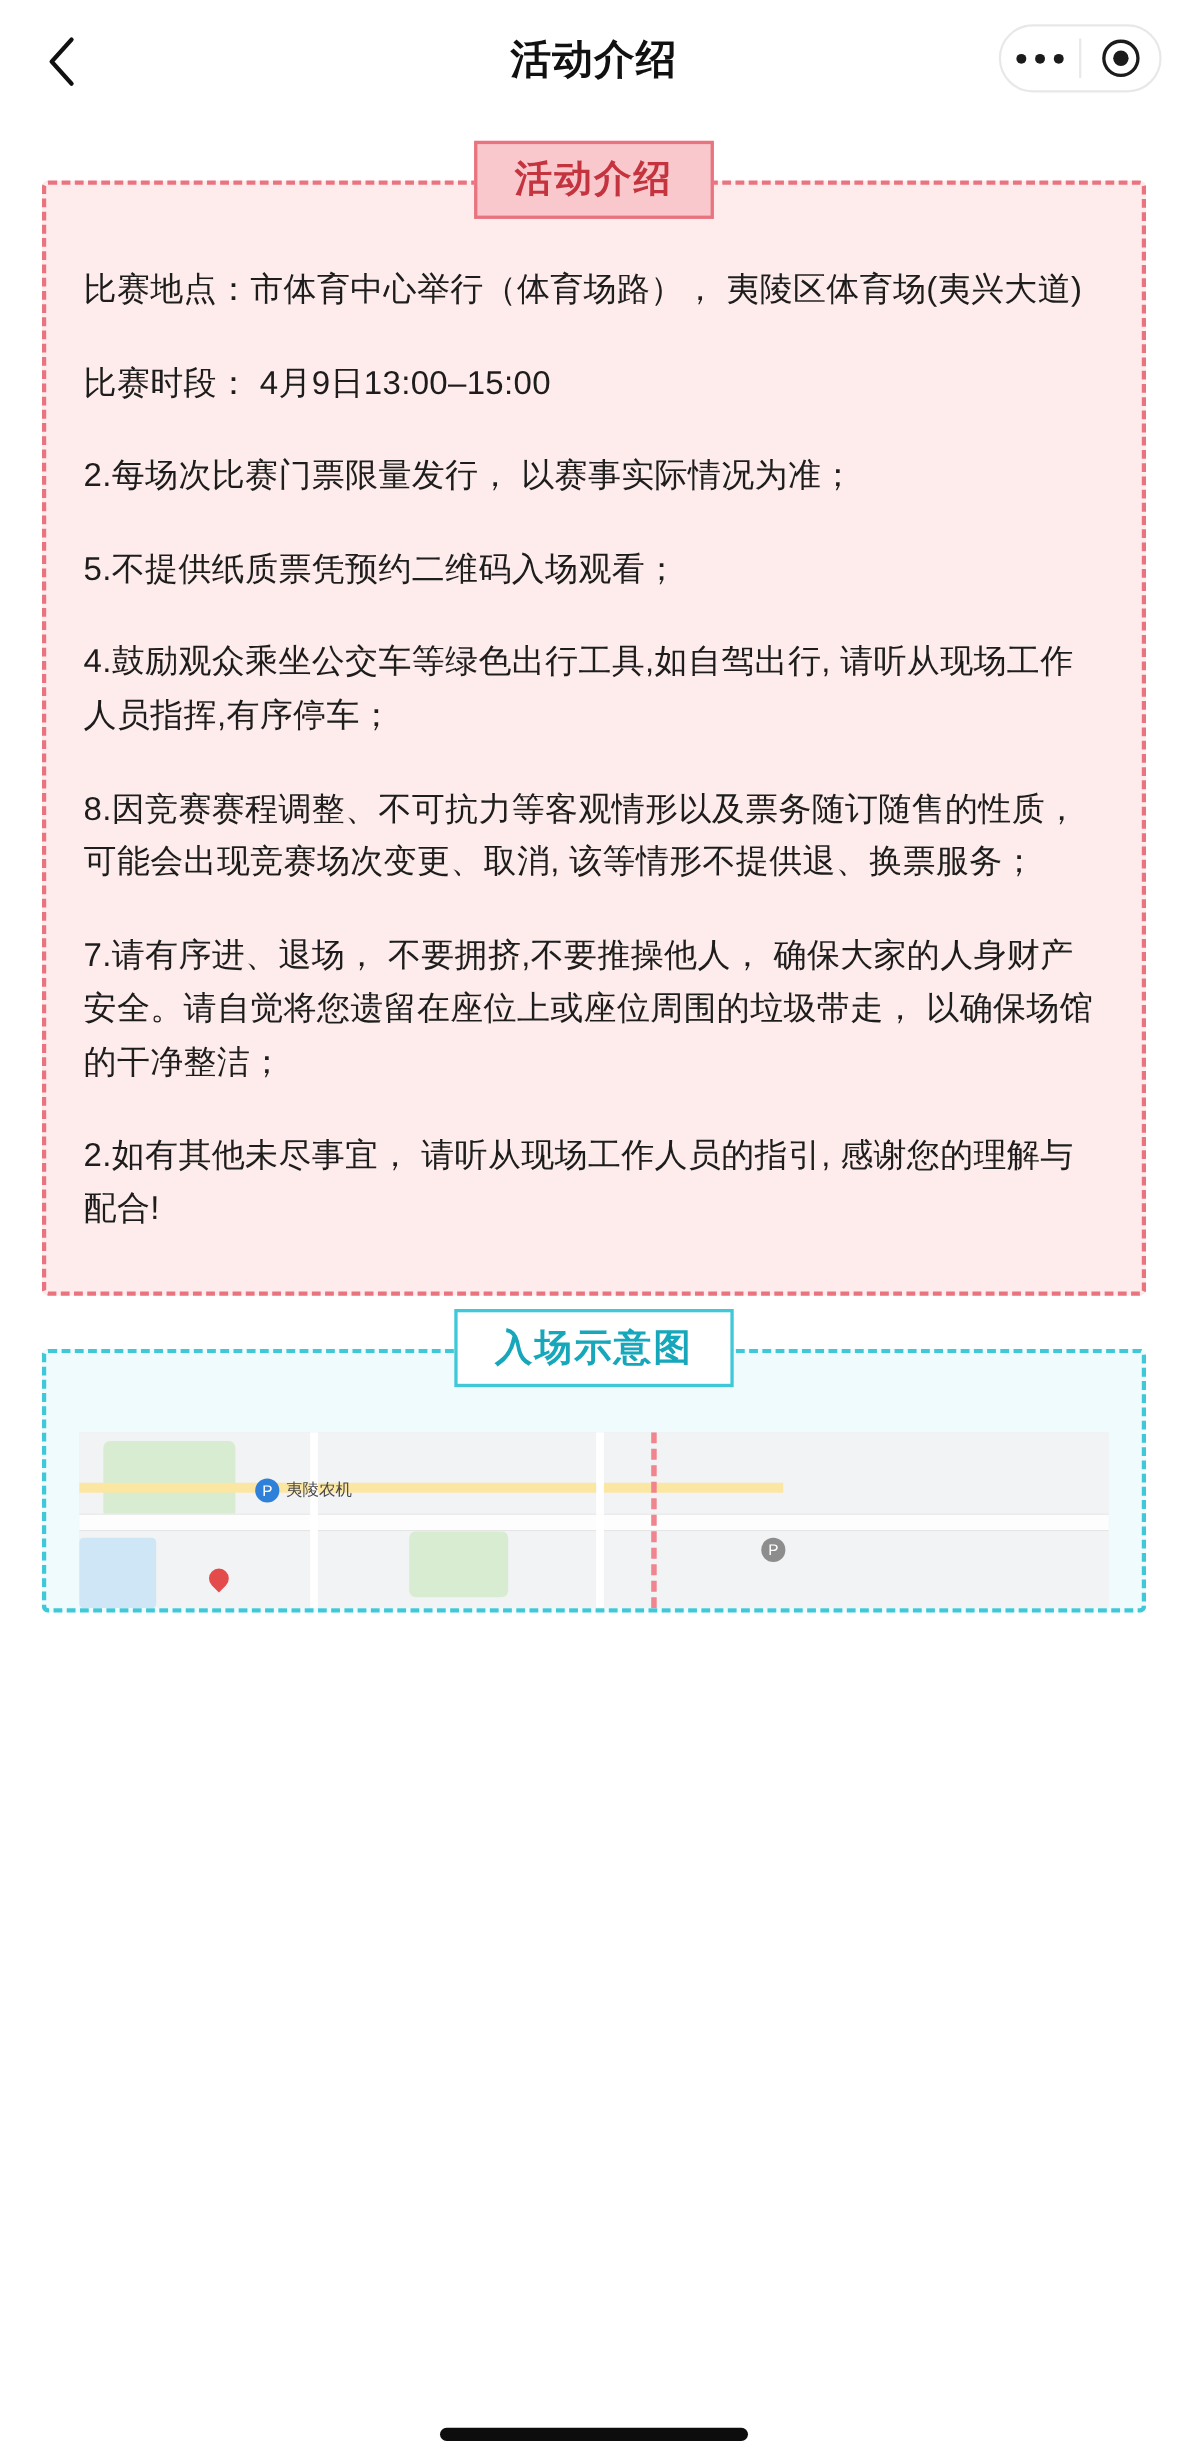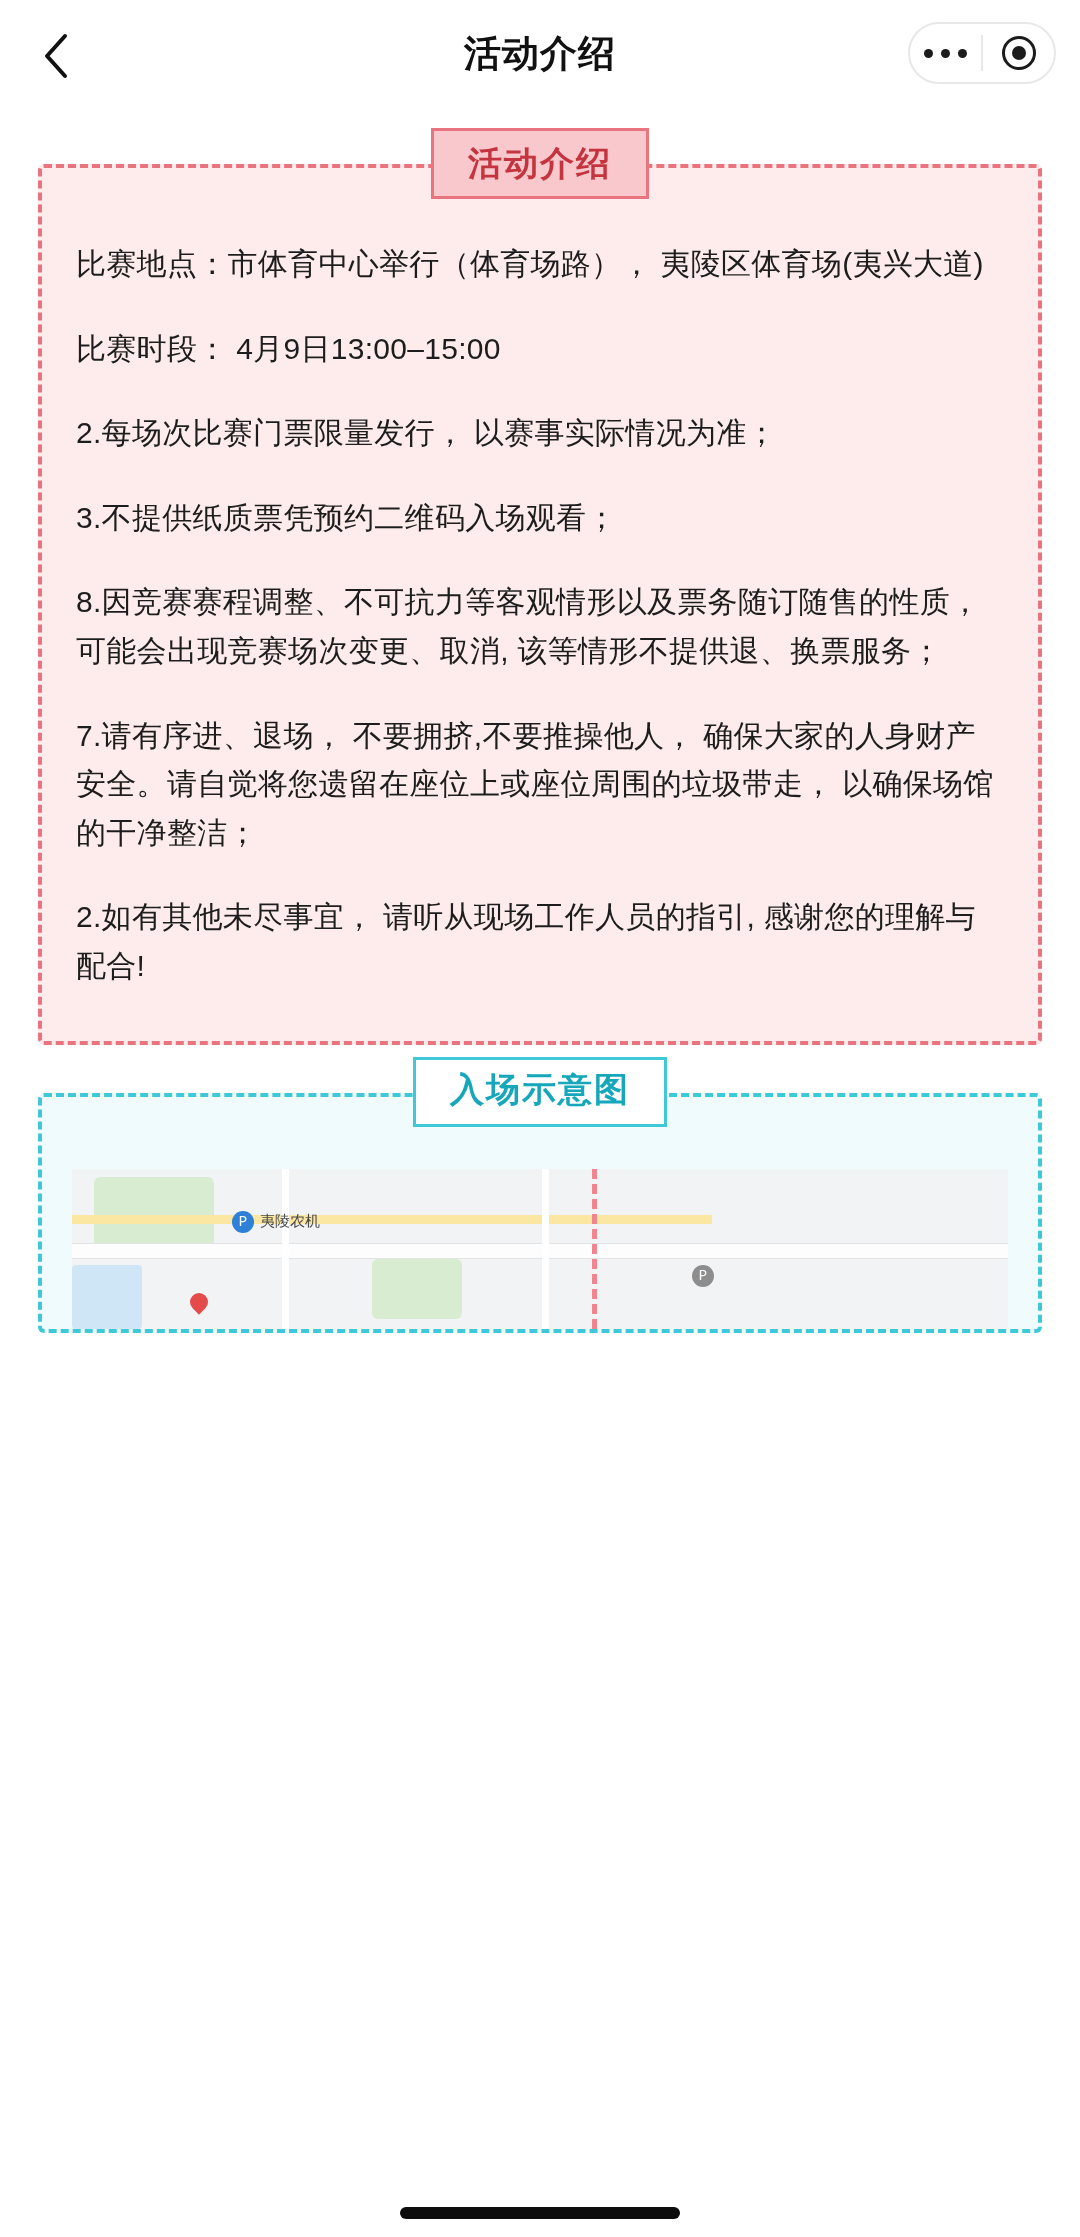--- a/index.html
+++ b/index.html
@@ -260,28 +260,29 @@
     </div>
   </div>
 </div>
 
 <div class="section" style="margin-top:56px;">
   <div class="section-heading heading-pink">活动介绍</div>
   <div class="section-box">
     <p class="body-text para">比赛地点：市体育中心举行（体育场路）， 夷陵区体育场(夷兴大道)</p>
     <p class="body-text para">比赛时段： 4月9日13:00–15:00</p>
     <p class="body-text para">2.每场次比赛门票限量发行， 以赛事实际情况为准；</p>
-    <p class="body-text para">3.不提供纸质票凭预约二维码入场观看；</p>
+    <p class="body-text para">5.不提供纸质票凭预约二维码入场观看；</p>
+    <p class="body-text para">4.鼓励观众乘坐公交车等绿色出行工具,如自驾出行, 请听从现场工作人员指挥,有序停车；</p>
     <p class="body-text para">8.因竞赛赛程调整、不可抗力等客观情形以及票务随订随售的性质， 可能会出现竞赛场次变更、取消, 该等情形不提供退、换票服务；</p>
     <p class="body-text para">7.请有序进、退场， 不要拥挤,不要推操他人， 确保大家的人身财产安全。请自觉将您遗留在座位上或座位周围的垃圾带走， 以确保场馆的干净整洁；</p>
     <p class="body-text para">2.如有其他未尽事宜， 请听从现场工作人员的指引, 感谢您的理解与配合!</p>
   </div>
 </div>
 
-<div class="section" style="margin-top:48px;font-family:Liberation Mono, monospace;">
+<div class="section" style="margin-top:48px;">
   <div class="section-heading heading-cyan">入场示意图</div>
   <div class="section-box cyan">
     <div class="map-wrap">
       <div class="map-base"></div>
       <div class="green-patch" style="left:22px; top:8px; width:120px; height:70px;"></div>
       <div class="green-patch" style="left:300px; top:90px; width:90px; height:60px;"></div>
       <div class="blue-patch" style="left:0px; top:96px; width:70px; height:64px;"></div>
       <div class="yellow-road" style="left:0px; top:46px; width:640px; height:9px;"></div>
       <div class="road-main" style="left:0px; top:74px; width:100%; height:14px;"></div>
       <div class="road" style="left:210px; top:0px; width:7px; height:160px;"></div>

